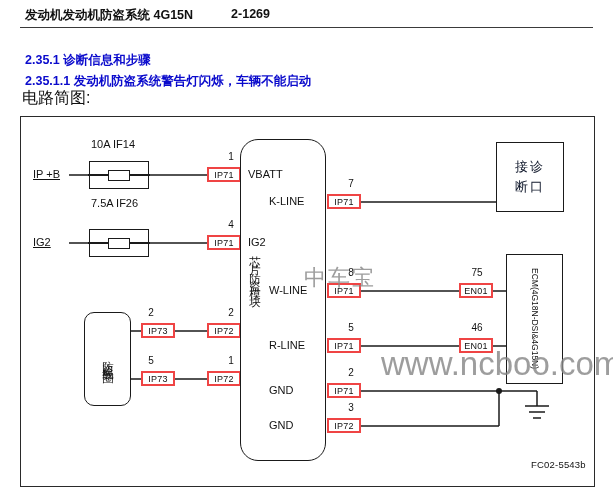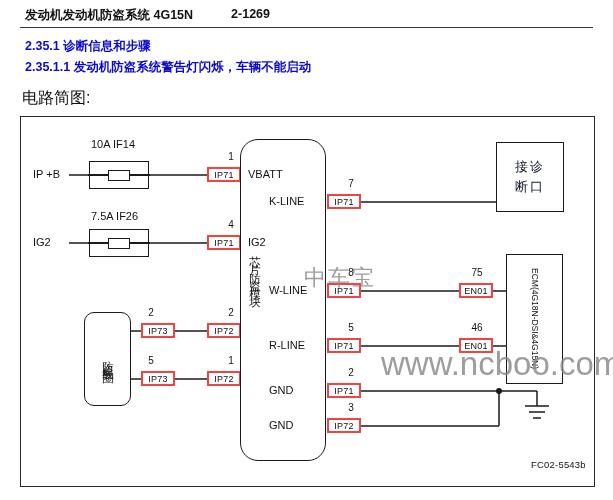--- a/index.html
+++ b/index.html
@@ -5,34 +5,34 @@
   html,body{margin:0;padding:0;}
   body{
     width:613px;height:500px;background:#ffffff;position:relative;overflow:hidden;
     font-family:"Liberation Sans","DejaVu Sans",sans-serif;color:#111;
   }
   
   .hdr{position:absolute;top:7px;left:25px;right:20px;display:flex;justify-content:flex-start;
        font-size:12.5px;font-weight:bold;color:#111;}
   .hdr-right{display:flex;gap:38px;}
   .rule{position:absolute;top:27px;left:20px;width:573px;border-top:1.5px solid #3a3a3a;}
-  .sec{position:absolute;left:25px;font-size:12.5px;font-weight:bold;color:#0a0acc;}
+  .sec{position:absolute;left:25px;font-size:12.5px;font-weight:bold;color:#0a0acc;margin-top:14px;}
   .caption{position:absolute;left:22px;top:88px;font-size:16px;color:#111;}
   
   .frame{position:absolute;left:20px;top:116px;width:573px;height:369px;border:1.5px solid #2a2a2a;background:#fff;}
   .frame svg{position:absolute;left:0;top:0;}
   
   .fuse{position:absolute;width:60px;height:28px;border:1.5px solid #1a1a1a;background:#fff;box-sizing:border-box;}
   .fuse::before{content:"";position:absolute;left:-2px;right:-2px;top:50%;margin-top:-0.75px;height:1.5px;background:#1a1a1a;}
   .fuse::after{content:"";position:absolute;left:50%;top:50%;width:22px;height:11px;margin:-5.5px 0 0 -11px;
                border:1.5px solid #1a1a1a;background:#fff;box-sizing:border-box;}
   .conn{position:absolute;width:34px;height:15px;box-sizing:border-box;border:2px solid #ef4444;background:#fff;
         font-size:9px;line-height:13px;text-align:center;color:#111;letter-spacing:0.3px;}
   .pin{position:absolute;font-size:10px;color:#111;width:16px;text-align:center;}
-  .lbl{position:absolute;font-size:11px;color:#111;white-space:nowrap;}
+  .lbl{position:absolute;font-size:11px;color:#111;white-space:nowrap;text-decoration:underline;}
   .flabel{position:absolute;font-size:11px;color:#111;white-space:nowrap;}
   .module{position:absolute;left:219px;top:22px;width:86px;height:322px;border:1.5px solid #1a1a1a;
           border-radius:18px;background:#fff;box-sizing:border-box;}
   .mname{position:absolute;left:226px;top:130px;height:210px;writing-mode:vertical-rl;text-orientation:upright;
          font-size:11.5px;letter-spacing:8px;color:#111;}
   .mlab-l{position:absolute;left:227px;font-size:11px;color:#111;}
   .mlab-r{position:absolute;left:248px;width:52px;font-size:11px;color:#111;}
   .portbox{position:absolute;left:475px;top:25px;width:68px;height:70px;border:1.5px solid #1a1a1a;background:#fff;
            box-sizing:border-box;display:flex;align-items:center;justify-content:center;}
   .portbox span{width:2.4em;word-break:break-all;text-align:center;font-size:13px;letter-spacing:2px;line-height:1.55;color:#0f172a;}
@@ -92,21 +92,21 @@
       </g>
       <circle cx="478" cy="274" r="3" fill="#1a1a1a"></circle>
     </svg>
 
     <div class="flabel" style="left:70px;top:21px;">10A IF14</div>
     <div class="fuse" style="left:68px;top:44px;"></div>
     <div class="lbl" style="left:12px;top:51px;">IP +B</div>
     <div class="pin" style="left:202px;top:34px;">1</div>
     <div class="conn" style="left:186px;top:50px;">IP71</div>
 
-    <div class="flabel" style="left:70px;top:93px;">7.5A IF26</div>
+    <div class="flabel" style="left:70px;top:80px;">7.5A IF26</div>
     <div class="fuse" style="left:68px;top:112px;"></div>
     <div class="lbl" style="left:12px;top:119px;">IG2</div>
     <div class="pin" style="left:202px;top:102px;">4</div>
     <div class="conn" style="left:186px;top:118px;">IP71</div>
 
     <div class="coilbox">
       <span>防盗线圈</span>
     </div>
     <div class="pin" style="left:122px;top:190px;">2</div>
     <div class="conn" style="left:120px;top:206px;">IP73</div>

